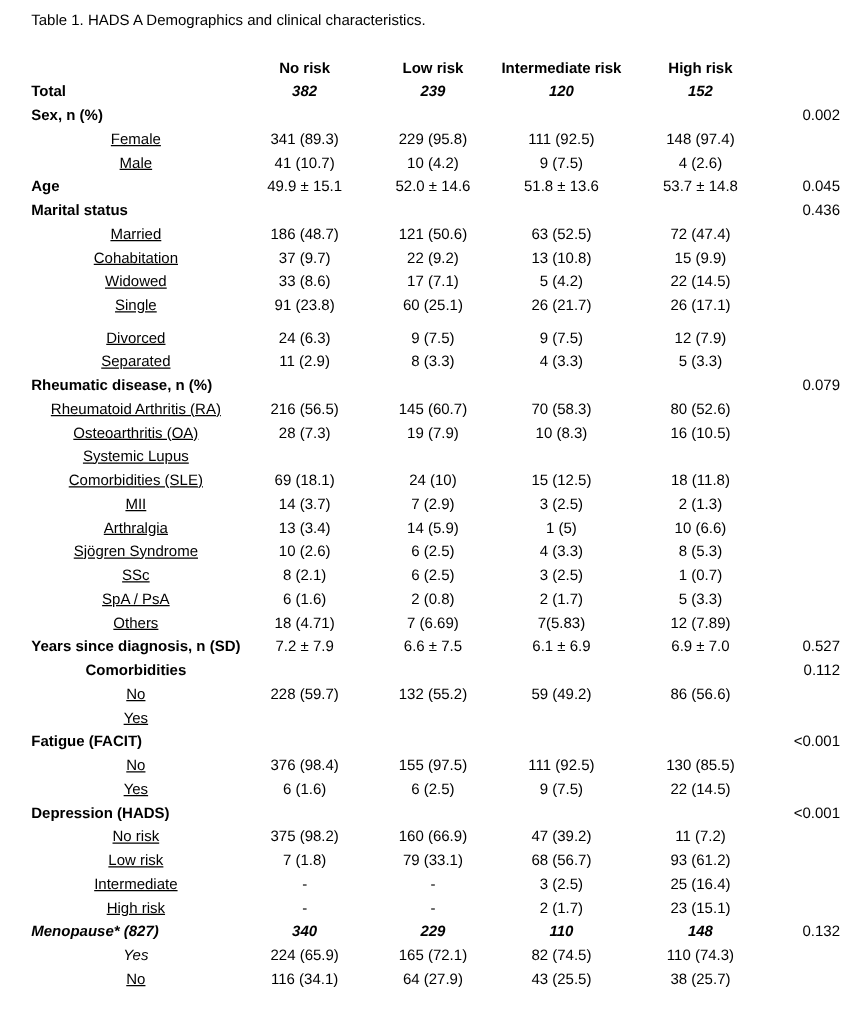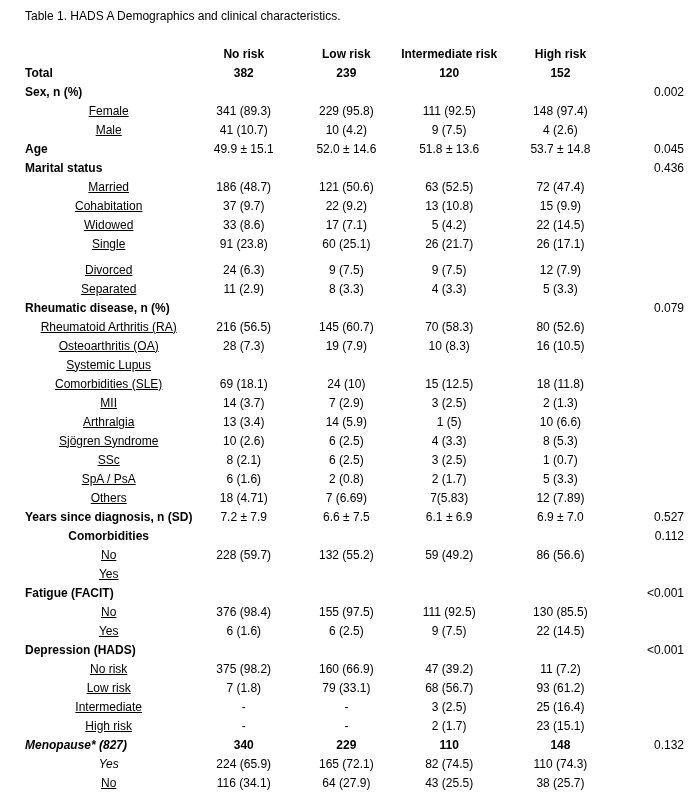--- a/index.html
+++ b/index.html
@@ -15,22 +15,22 @@
     padding:0; height:19px; vertical-align:middle;
     white-space:nowrap; overflow:visible; font-weight:normal;
   }
   thead th { font-weight:bold; text-align:center; }
   .label-cell.category { text-align:left; font-weight:bold; }
   .label-cell.category-italic { text-align:left; font-weight:bold; font-style:italic; }
   .label-cell.category-center { text-align:center; font-weight:bold; }
   .label-cell.sub { text-align:center;text-decoration:underline; }
   .label-cell.sub-italic { text-align:center; font-style:italic; }
   .value-cell { text-align:center; }
-  .value-cell.bold-italic { font-weight:bold; }
-  .p-cell { text-align:right; padding-right:4px; }
+  .value-cell.bold-italic { font-weight:bold; font-style:italic; }
+  .p-cell { text-align:right; padding-right:16px; }
   tr.gap-row td { height:7px; }
 </style>
 </head>
 <body>
 
 <div class="page">
   <p class="title">Table 1. HADS A Demographics and clinical characteristics.</p>
 
   <table>
     <colgroup>

